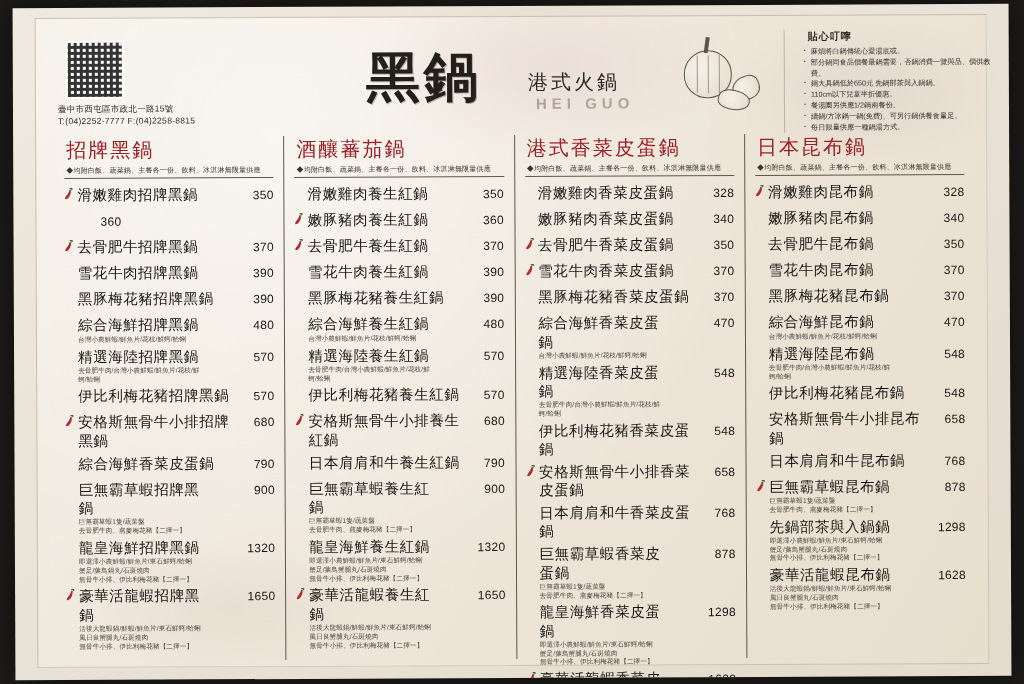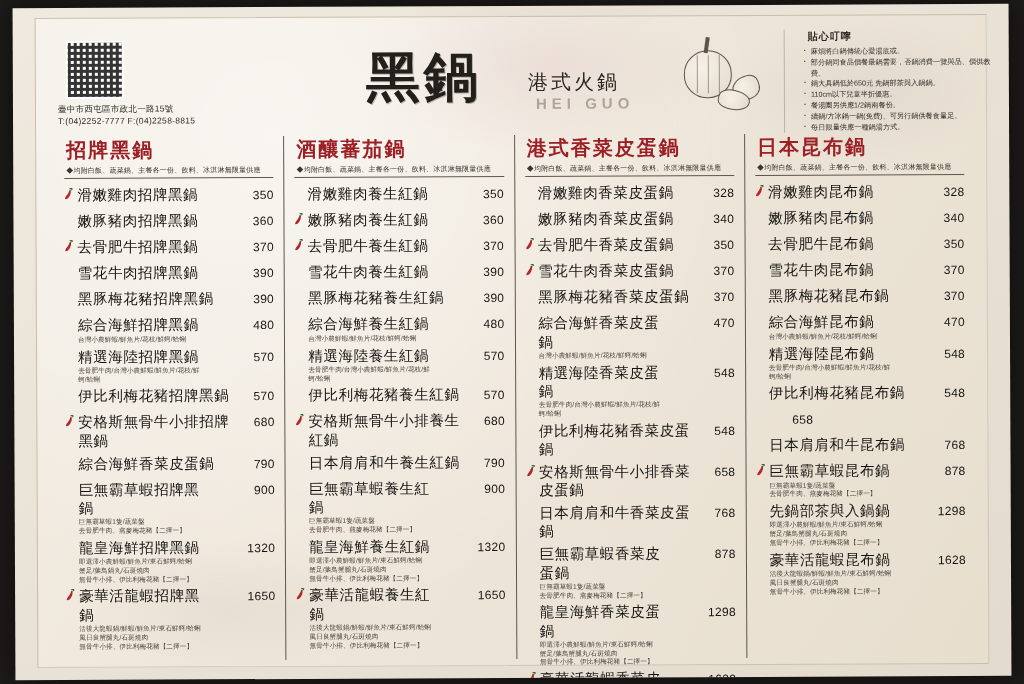--- a/index.html
+++ b/index.html
@@ -98,21 +98,21 @@
   #note ul{margin:0;padding-left:9px;list-style:none;}
   #note li{font-size:7.2px;line-height:1.5;color:#33302b;position:relative;padding-left:7px;}
   #note li:before{content:"·";position:absolute;left:0;top:-1px;font-weight:bold;}
 
   
   #cols{position:absolute;left:18px;top:118px;right:12px;bottom:6px;display:flex;}
   .col{flex:1 1 0;position:relative;padding:0 10px;box-sizing:border-box;}
   .col + .col{border-left:1.2px solid #5f564c;}
   .col-title{
     font-family:"Liberation Serif", serif;
-    font-size:20px;font-weight:bold;color:#9d1f26;letter-spacing:2px;
+    font-size:20px;font-weight:normal;color:#9d1f26;letter-spacing:2px;
     margin:0 0 2px 2px;
   }
   .col-note{
     font-size:7px;color:#3a342e;letter-spacing:.2px;margin:0 0 3px 2px;line-height:1.3;
   }
   .rule{height:1.4px;background:#5f564c;margin:2px 0 7px 0;}
   .item{
     position:relative;display:flex;align-items:flex-start;
     margin:0 0 5px 0;padding-left:13px;min-height:21px;
   }
@@ -197,23 +197,20 @@
                 <path d="M5.2 1.2c.9-.9 2.3-.9 2.6-.2.2.5-.6.9-1.3 1.1" fill="none" stroke="#2c6b2c" stroke-width="1"></path>
                 <path d="M6.3 2.2c.6 2.2-.2 5.1-1.8 7.2C3.3 11 1.6 11.6.9 11.1c-.7-.6.1-2 1.2-3.3C3.4 6.2 4.6 4 5 2.2z" fill="#b3272d"></path>
               </svg>
             </span>
             <div style="flex: 1 1 auto;">
               <div class="nm">滑嫩雞肉招牌黑鍋</div>
             </div>
             <div class="price">350</div>
           </div>
           <div class="item">
-            <div style="flex: 1 1 auto;">
-              <div class="nm">嫩豚豬肉招牌黑鍋</div>
-            </div>
             <div class="price">360</div>
           </div>
           <div class="item">
             <span class="chili">
               <svg width="10" height="12" viewBox="0 0 10 12">
                 <path d="M5.2 1.2c.9-.9 2.3-.9 2.6-.2.2.5-.6.9-1.3 1.1" fill="none" stroke="#2c6b2c" stroke-width="1"></path>
                 <path d="M6.3 2.2c.6 2.2-.2 5.1-1.8 7.2C3.3 11 1.6 11.6.9 11.1c-.7-.6.1-2 1.2-3.3C3.4 6.2 4.6 4 5 2.2z" fill="#b3272d"></path>
               </svg>
             </span>
             <div style="flex: 1 1 auto;">
@@ -626,20 +623,23 @@
             </div>
             <div class="price">548</div>
           </div>
           <div class="item">
             <div style="flex: 1 1 auto;">
               <div class="nm">伊比利梅花豬昆布鍋</div>
             </div>
             <div class="price">548</div>
           </div>
           <div class="item">
+            <div style="flex: 1 1 auto;">
+              <div class="nm">安格斯無骨牛小排昆布鍋</div>
+            </div>
             <div class="price">658</div>
           </div>
           <div class="item">
             <div style="flex: 1 1 auto;">
               <div class="nm">日本肩肩和牛昆布鍋</div>
             </div>
             <div class="price">768</div>
           </div>
           <div class="item has-sub">
             <span class="chili">

